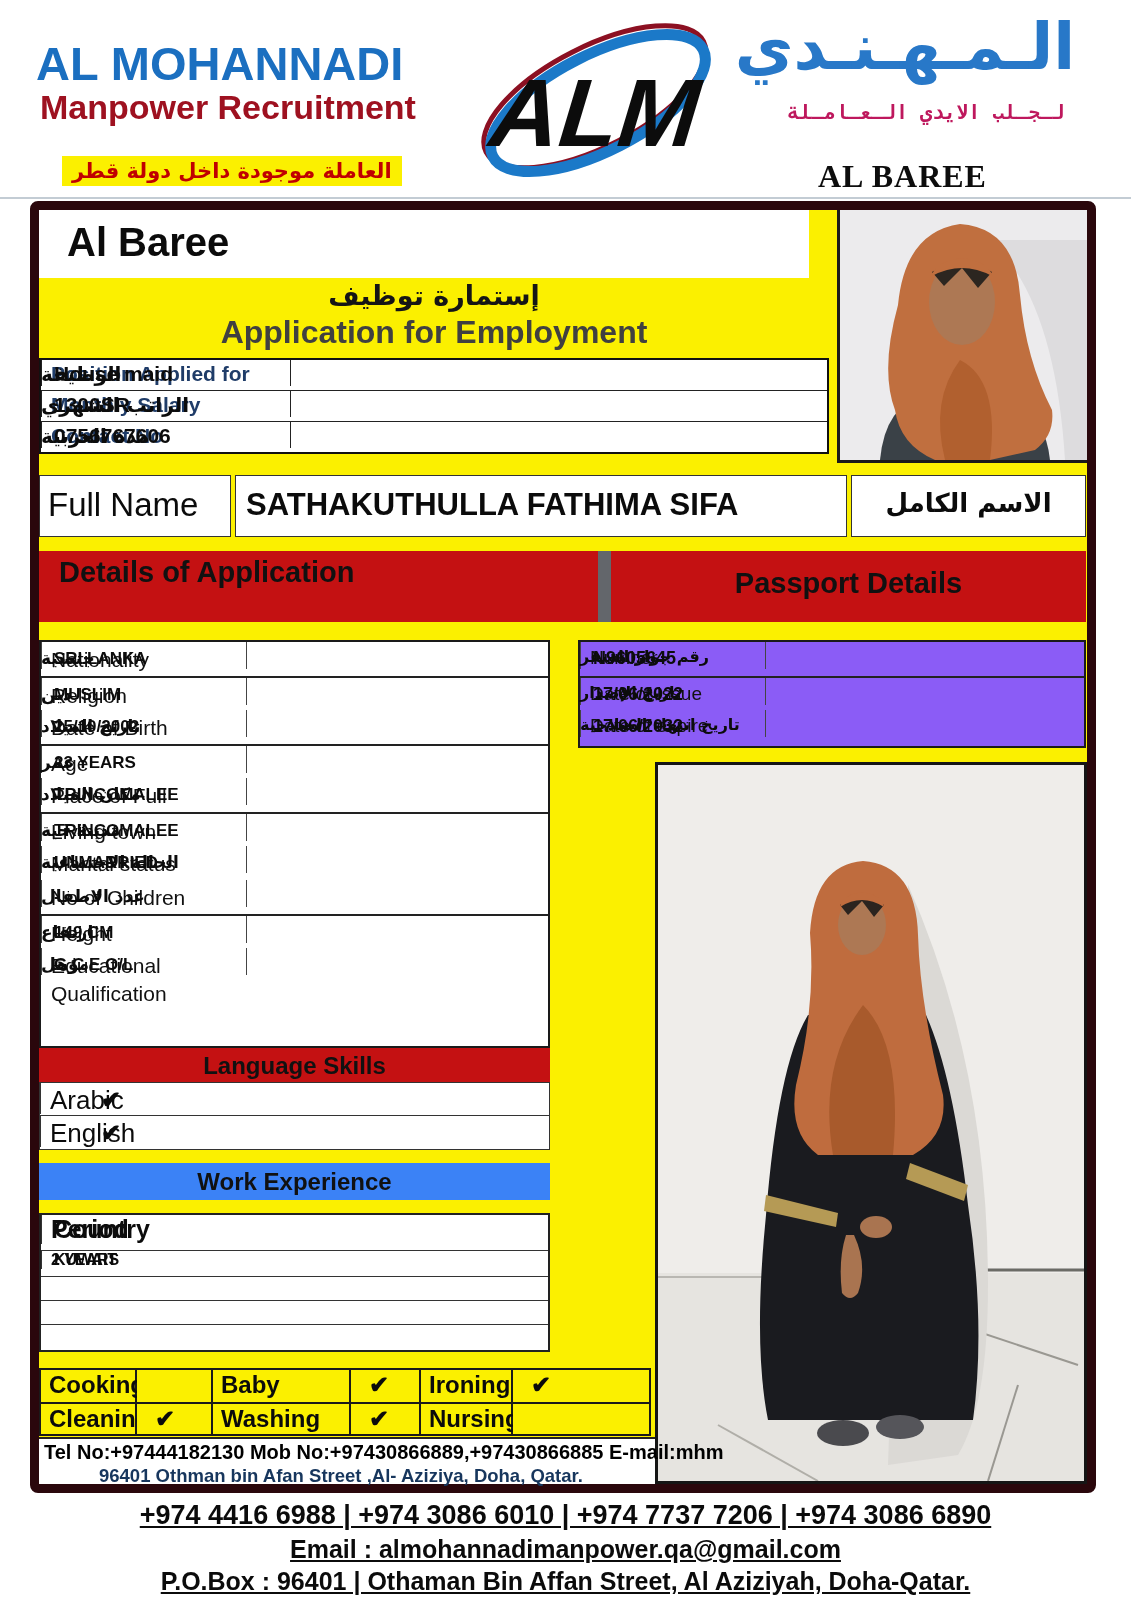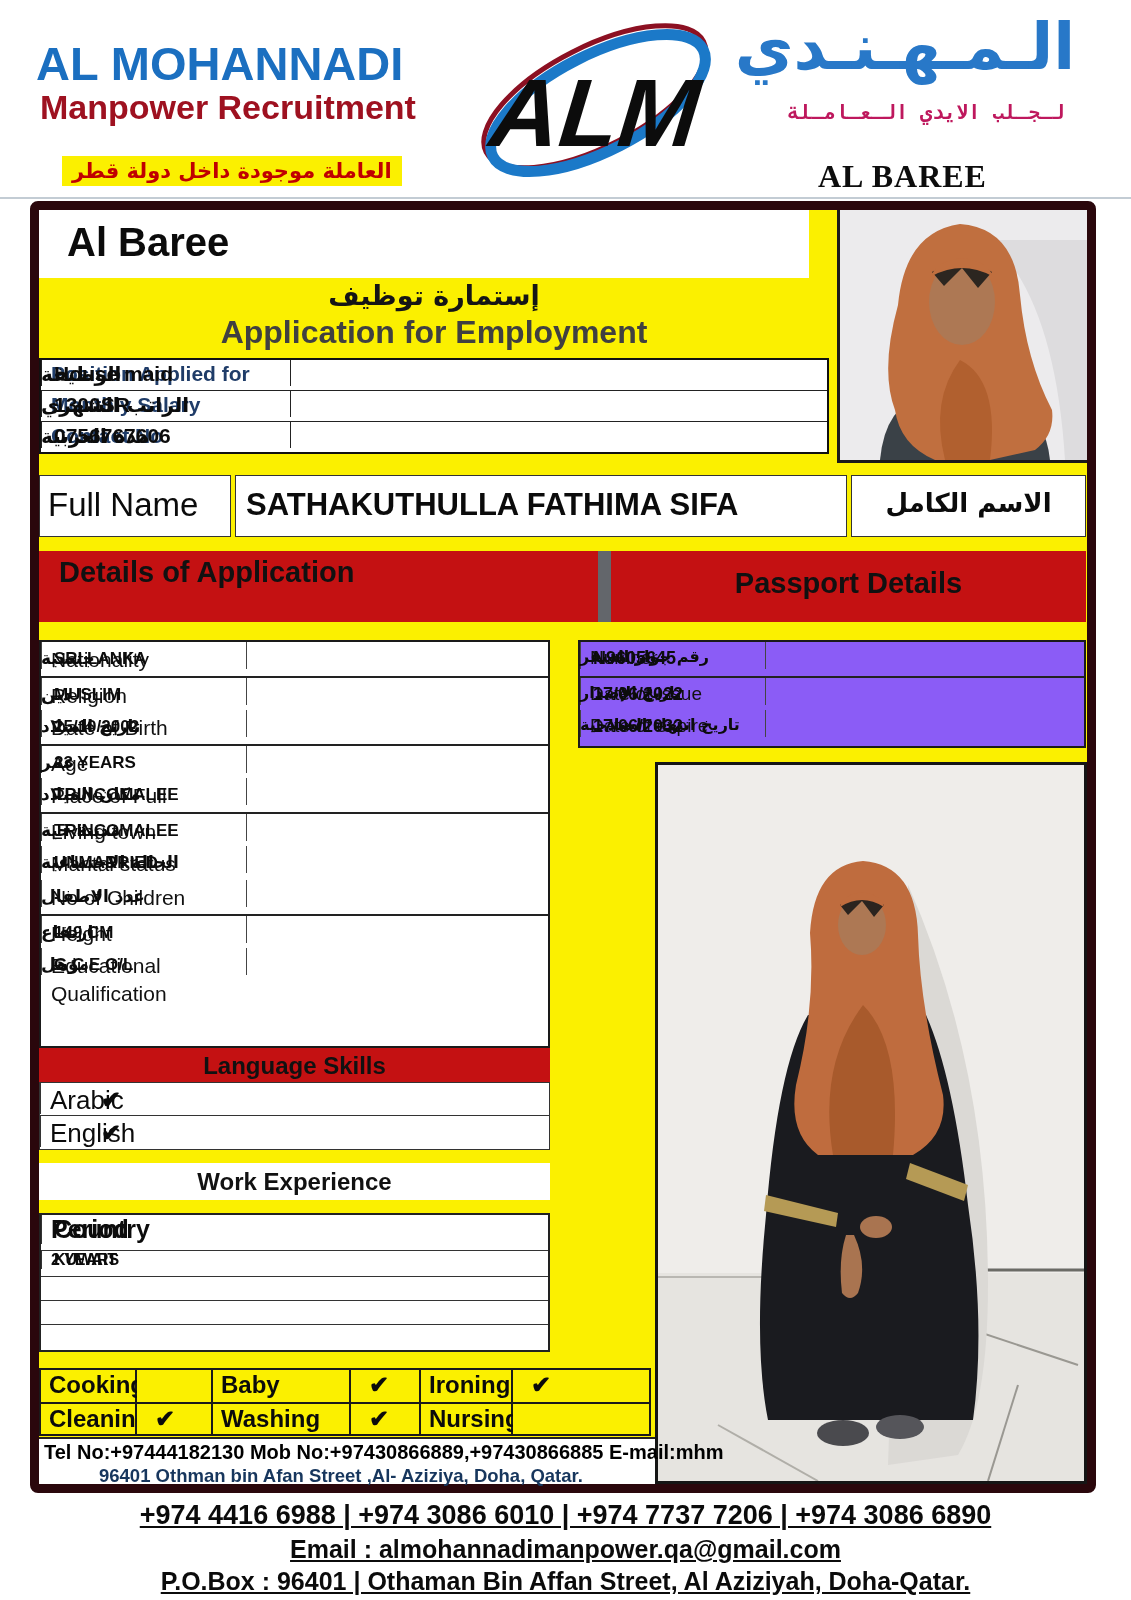--- a/index.html
+++ b/index.html
@@ -67,21 +67,21 @@
   
   .lang-hdr { left:0; top:838px; width:511px; height:34px; background:#c41112; text-align:center; }
   .lang-hdr span { position:static; display:inline-block; padding-top:4px; font-size:24px; font-weight:700; color:#111; }
   .ltable { left:0; top:872px; width:511px; height:68px; background:#fff; border:1.5px solid #333; }
   .lrow { position:relative; display:flex; width:100%; height:33px; border-bottom:1.5px solid #333; }
   .lrow:last-child { border-bottom:none; }
   .lrow .l1 { width:207px; padding:2px 0 0 10px; font-size:26px; color:#0b0b0b; }
   .lrow .l2 { flex:1; border-left:1.5px solid #333; padding:3px 0 0 60px; font-size:24px; font-weight:900; color:#0b0b0b; }
 
   
-  .work-hdr { left:0; top:953px; width:511px; height:37px; background:#ffffff; text-align:center; }
+  .work-hdr { left:0; top:953px; width:511px; height:37px; background:#3b82f6; text-align:center; }
   .work-hdr span { position:static; display:inline-block; padding-top:5px; font-size:24px; font-weight:700; color:#111; }
   .wtable { left:0; top:1003px; width:511px; height:139px; background:#fff; border:2px solid #222; }
   .wrow { position:relative; display:flex; width:100%; border-bottom:1.5px solid #333; }
   .wrow:last-child { border-bottom:none; }
   .wrow .w1 { width:165px; padding-left:10px; }
   .wrow .w2 { flex:1; border-left:1.5px solid #333; padding-left:12px; }
   .wrow.whead { height:36px; font-size:25px; font-weight:700; color:#0b0b0b; }
   .wrow.whead .w2 { }
   .wrow.wdata { height:26px; font-size:16px; font-weight:700; color:#0b0b0b; }
   .wrow.wempty { height:24px; }

